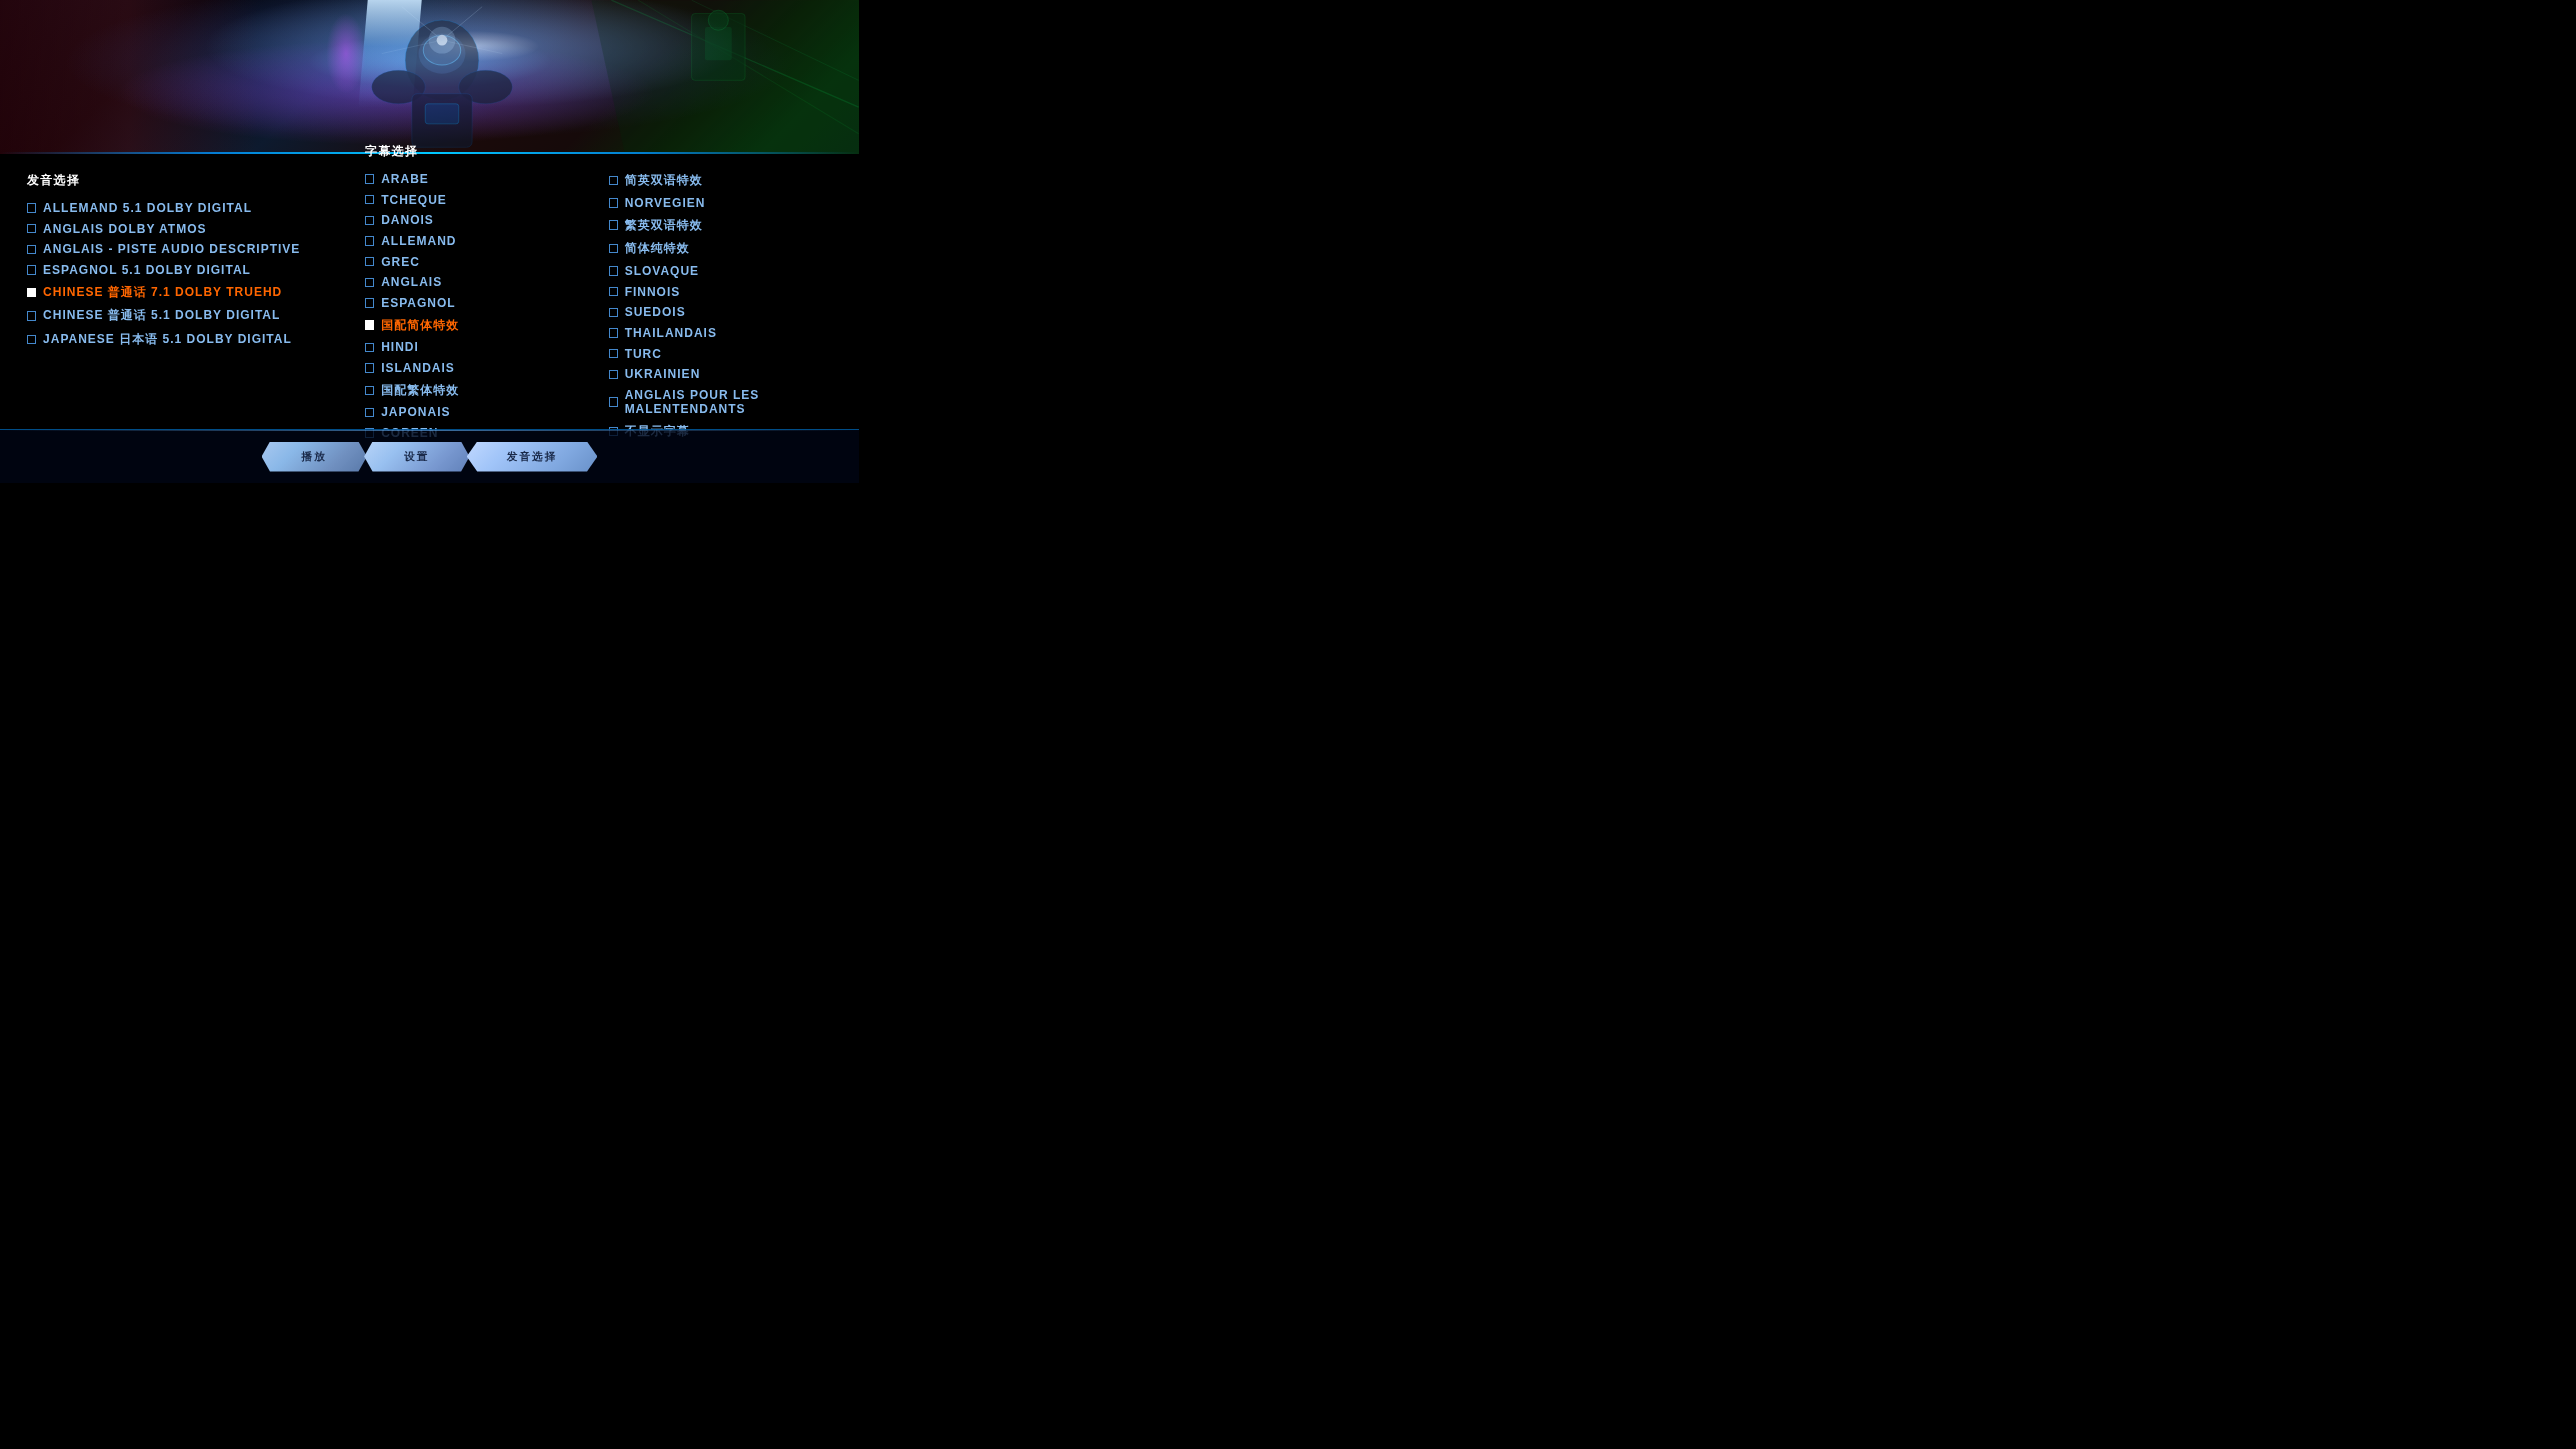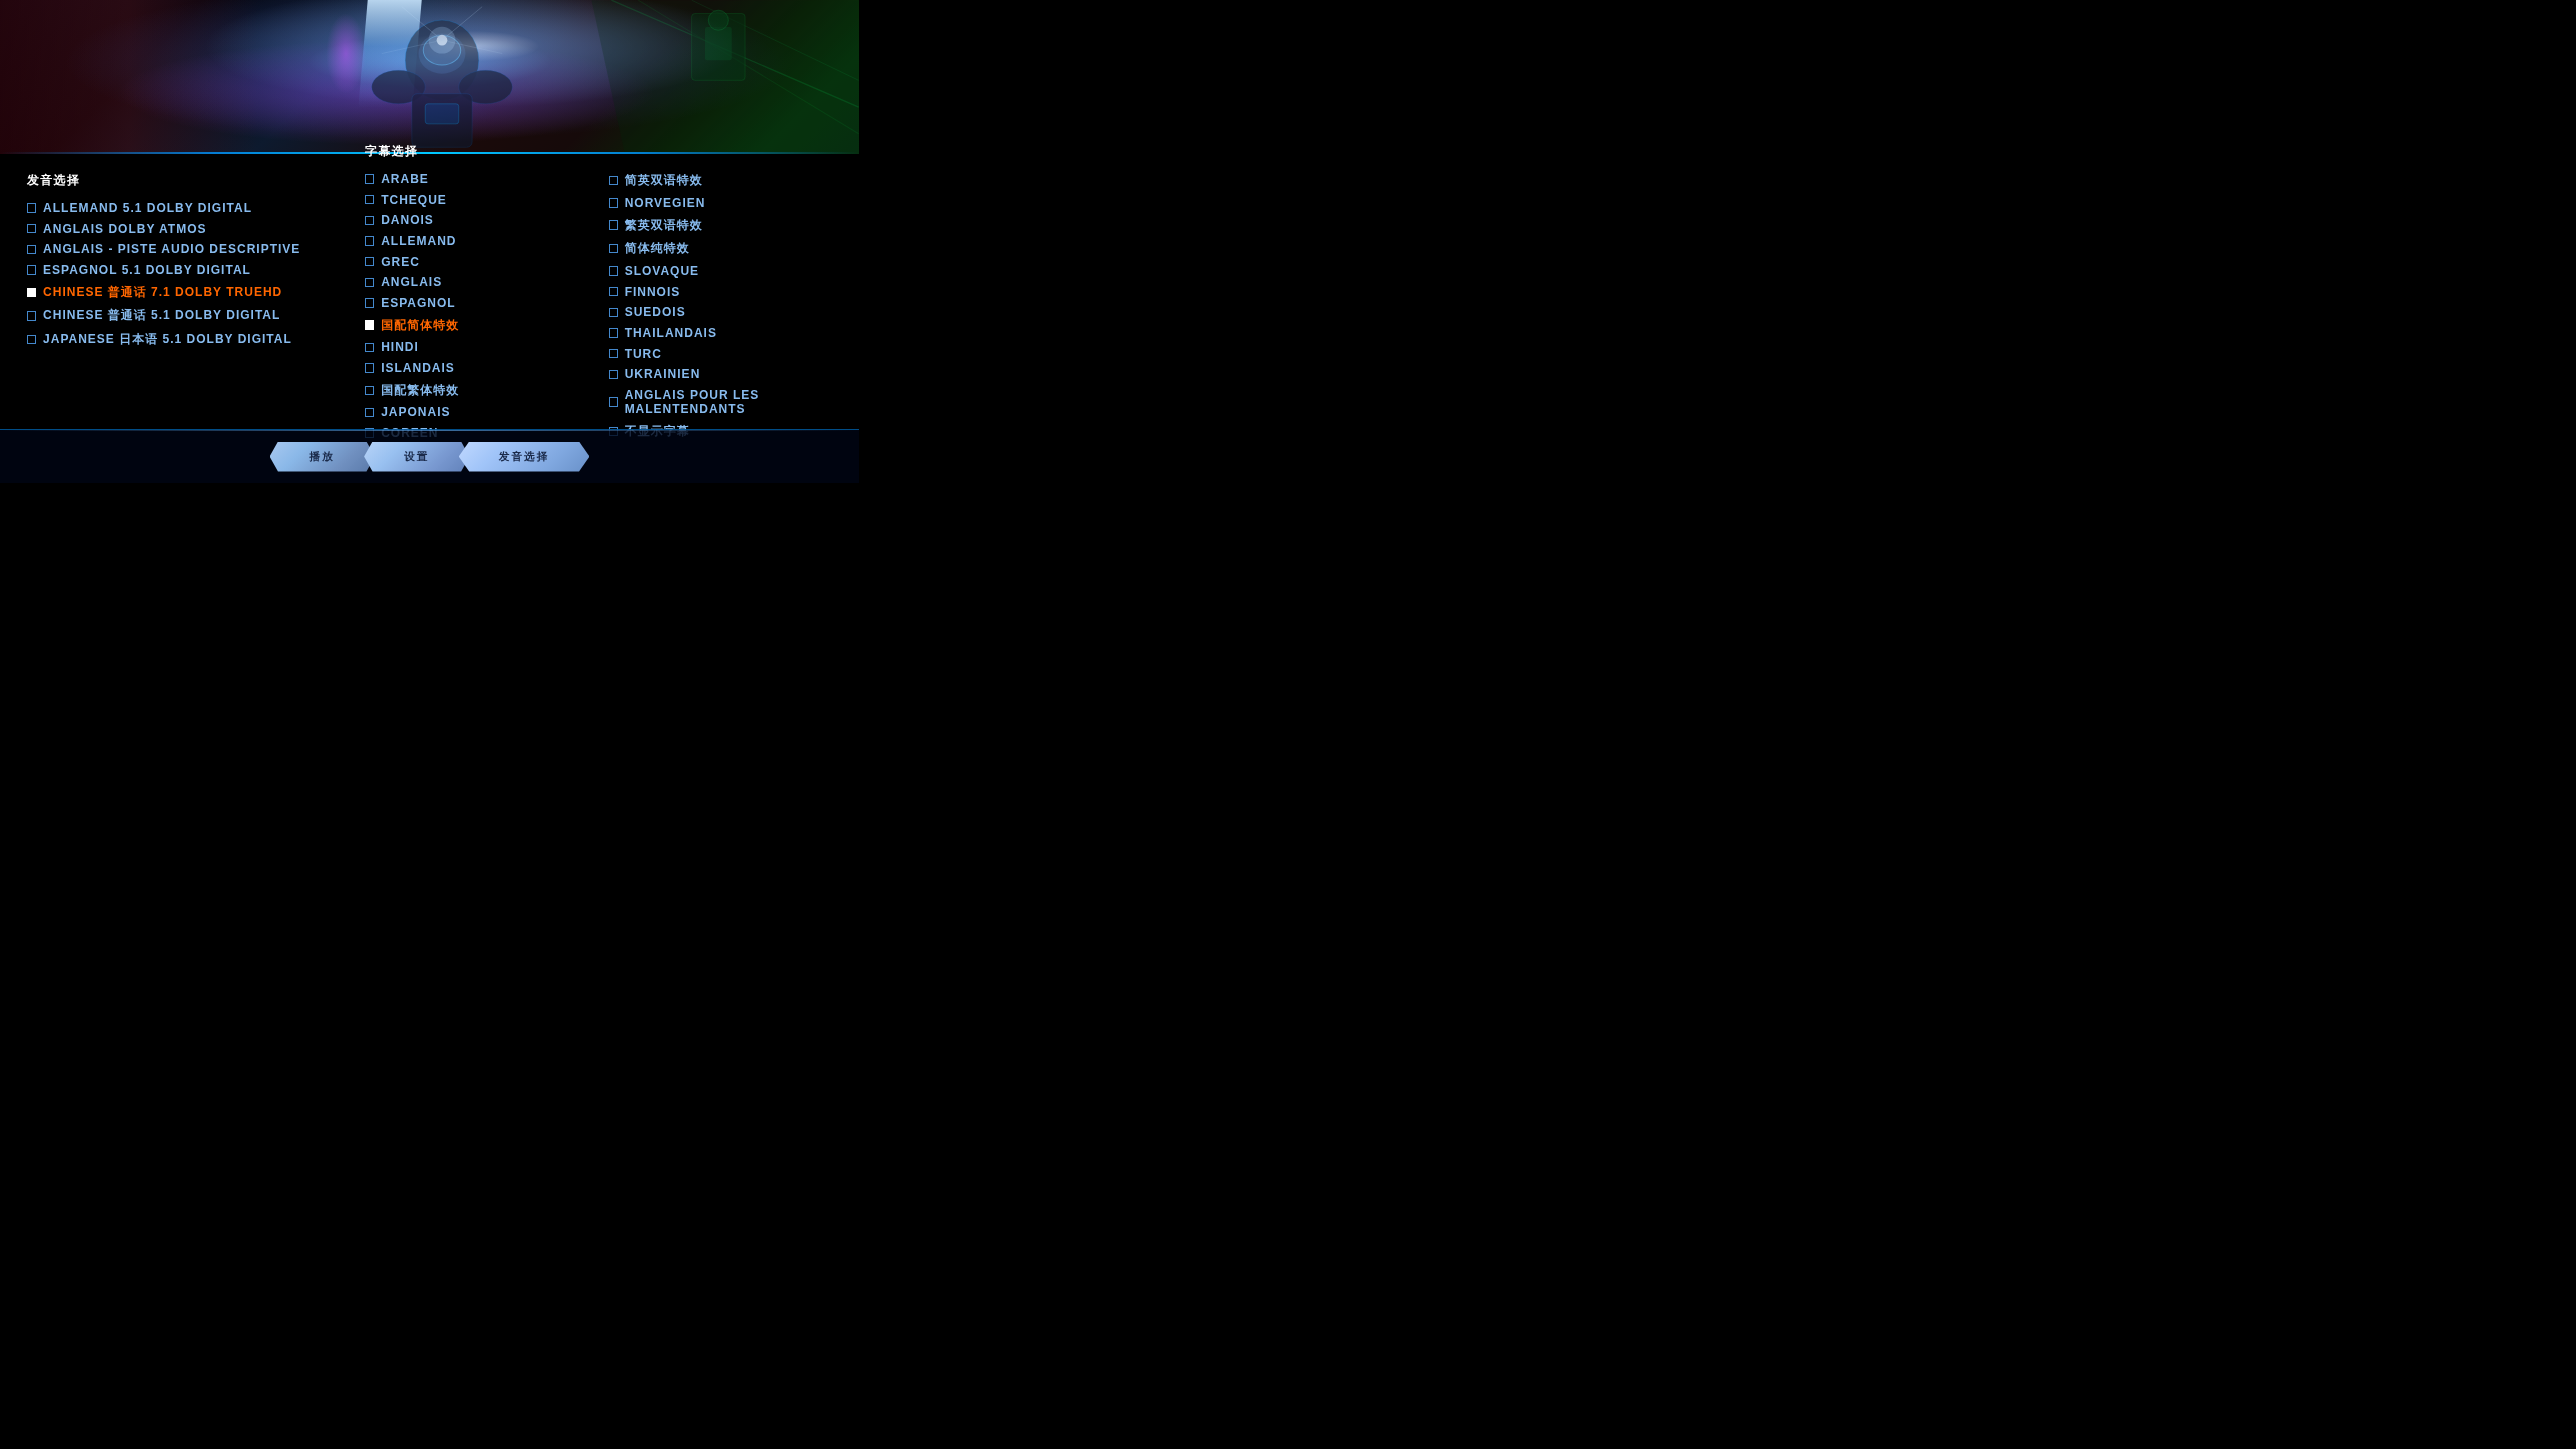--- a/index.html
+++ b/index.html
@@ -145,21 +145,21 @@
     .subtitle-col {
       flex: 1;
     }
 
     
     .bottom-nav {
       height: 54px;
       display: flex;
       align-items: center;
       justify-content: center;
-      gap: 0;
+      gap: 8px;
       border-top: 1.3px solid rgba(0, 150, 255, 0.5);
       position: relative;
       background: rgba(0, 5, 20, 0.8);
     }
 
     .bottom-nav::before {
       content: '';
       position: absolute;
       top: 0;
       left: 0;

